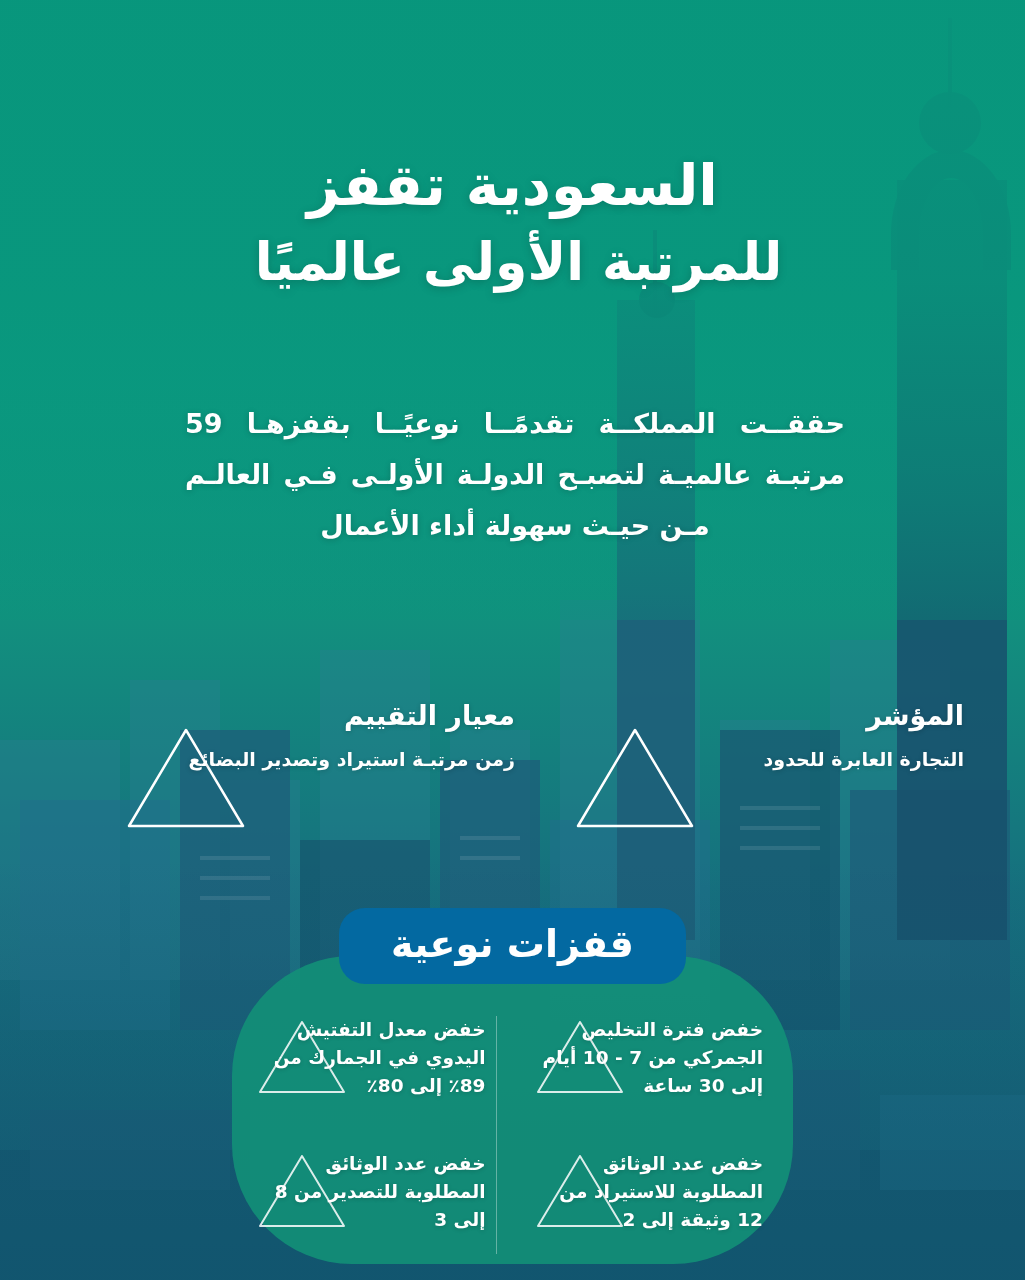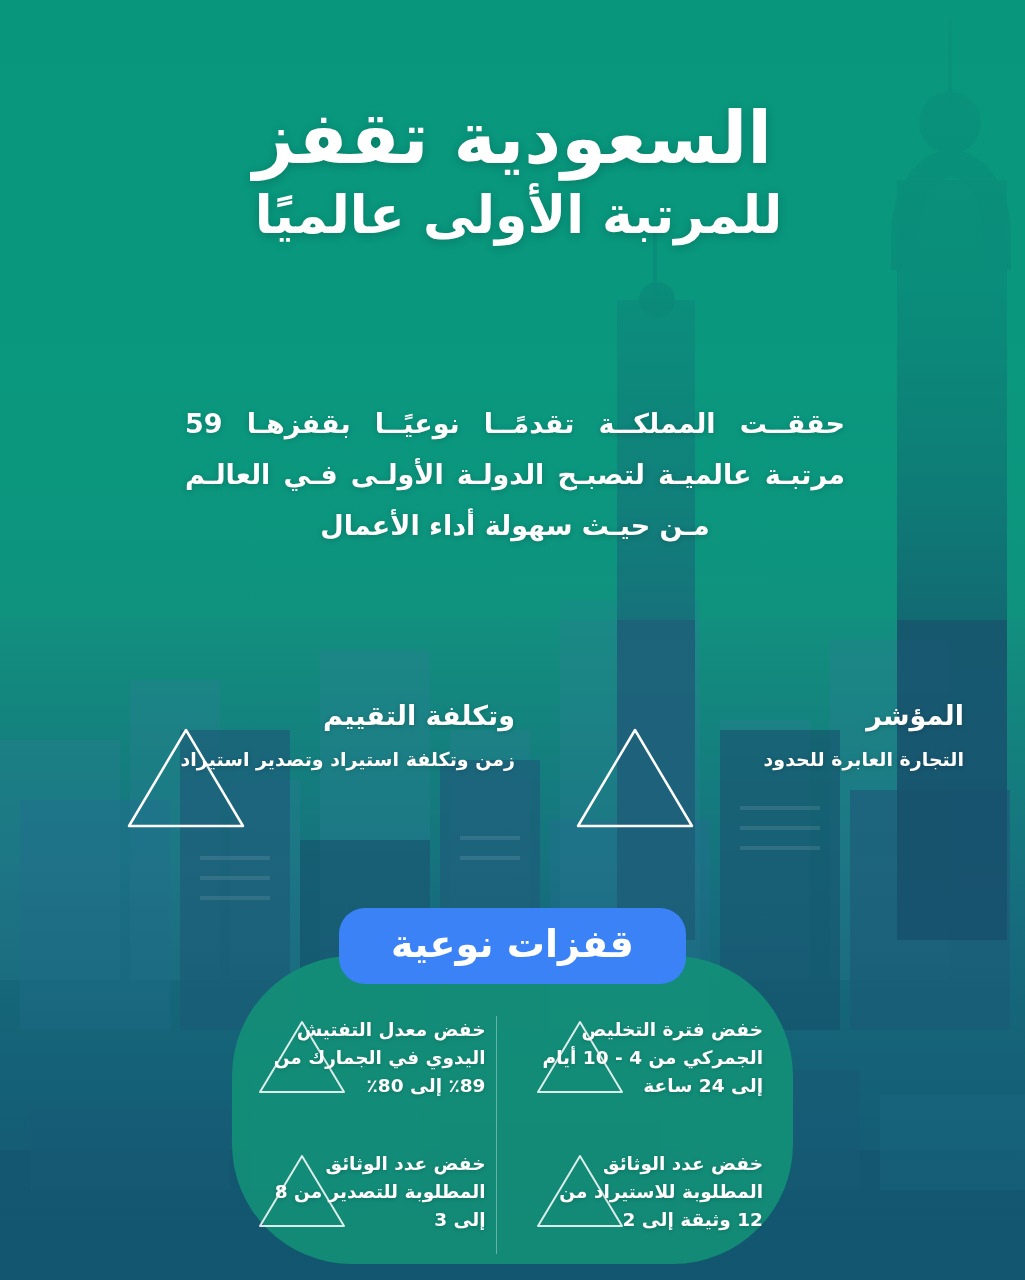--- a/index.html
+++ b/index.html
@@ -74,23 +74,24 @@
 
   .headline {
     position:absolute;
     top: 96px; right: 0; left: 0;
     text-align: center;
     color: #ffffff;
     font-weight: 700;
     letter-spacing: 0;
   }
   .headline .line1 {
-    font-size: 72px;
+    font-size: 57px;
     line-height: 84px;
     text-shadow: 0 2px 10px rgba(0,0,0,.18);
+    margin-top: 47px;
   }
   .headline .line2 {
     font-size: 52px;
     line-height: 70px;
     text-shadow: 0 2px 10px rgba(0,0,0,.18);
     padding-left: 12px;
   }
 
   .lede {
     position:absolute;
@@ -152,21 +153,21 @@
     border-radius: 120px;
   }
   .badge {
     position:absolute;
     top: 908px;
     left: 0; right: 0;
     text-align:center;
   }
   .badge span {
     display:inline-block;
-    background: #3b82f6;
+    background: #0369a1;
     color:#ffffff;
     font-size: 38px;
     font-weight: 700;
     padding: 14px 52px 18px;
     border-radius: 26px;
   }
 
   .grid {
     position:absolute;
     top: 1010px;
@@ -283,41 +284,41 @@
         <div class="title">المؤشر</div>
         <div class="desc">التجارة العابرة للحدود</div>
       </div>
 
       <div class="stat left">
         <div class="tri">
           <svg viewBox="0 0 126 112" aria-hidden="true">
             <polygon points="63,8 120,104 6,104" fill="none" stroke="#ffffff" stroke-width="2.5" stroke-linejoin="round"></polygon>
           </svg>
         </div>
-        <div class="title">وتكلفة التقييم</div>
-        <div class="desc">زمن وتكلفة استيراد وتصدير استيراد</div>
+        <div class="title">معيار التقييم</div>
+        <div class="desc">زمن مرتبـة استيراد وتصدير البضائع</div>
       </div>
 
     </div>
 
     <div class="card"></div>
 
     <div class="badge">
       <span>قفزات نوعية</span>
     </div>
 
     <div class="grid">
 
       <div class="cell">
         <div class="ctri">
           <svg viewBox="0 0 92 82" aria-hidden="true">
             <polygon points="46,6 88,76 4,76" fill="none" stroke="#ffffff" stroke-width="2" stroke-linejoin="round"></polygon>
           </svg>
         </div>
-        <div class="ctext">خفض فترة التخليص الجمركي من 4 - 10 أيام إلى 24 ساعة</div>
+        <div class="ctext">خفض فترة التخليص الجمركي من 7 - 10 أيام إلى 30 ساعة</div>
       </div>
 
       <div class="cell">
         <div class="ctri">
           <svg viewBox="0 0 92 82" aria-hidden="true">
             <polygon points="46,6 88,76 4,76" fill="none" stroke="#ffffff" stroke-width="2" stroke-linejoin="round"></polygon>
           </svg>
         </div>
         <div class="ctext">خفض معدل التفتيش اليدوي في الجمارك من 89٪ إلى 80٪</div>
       </div>

